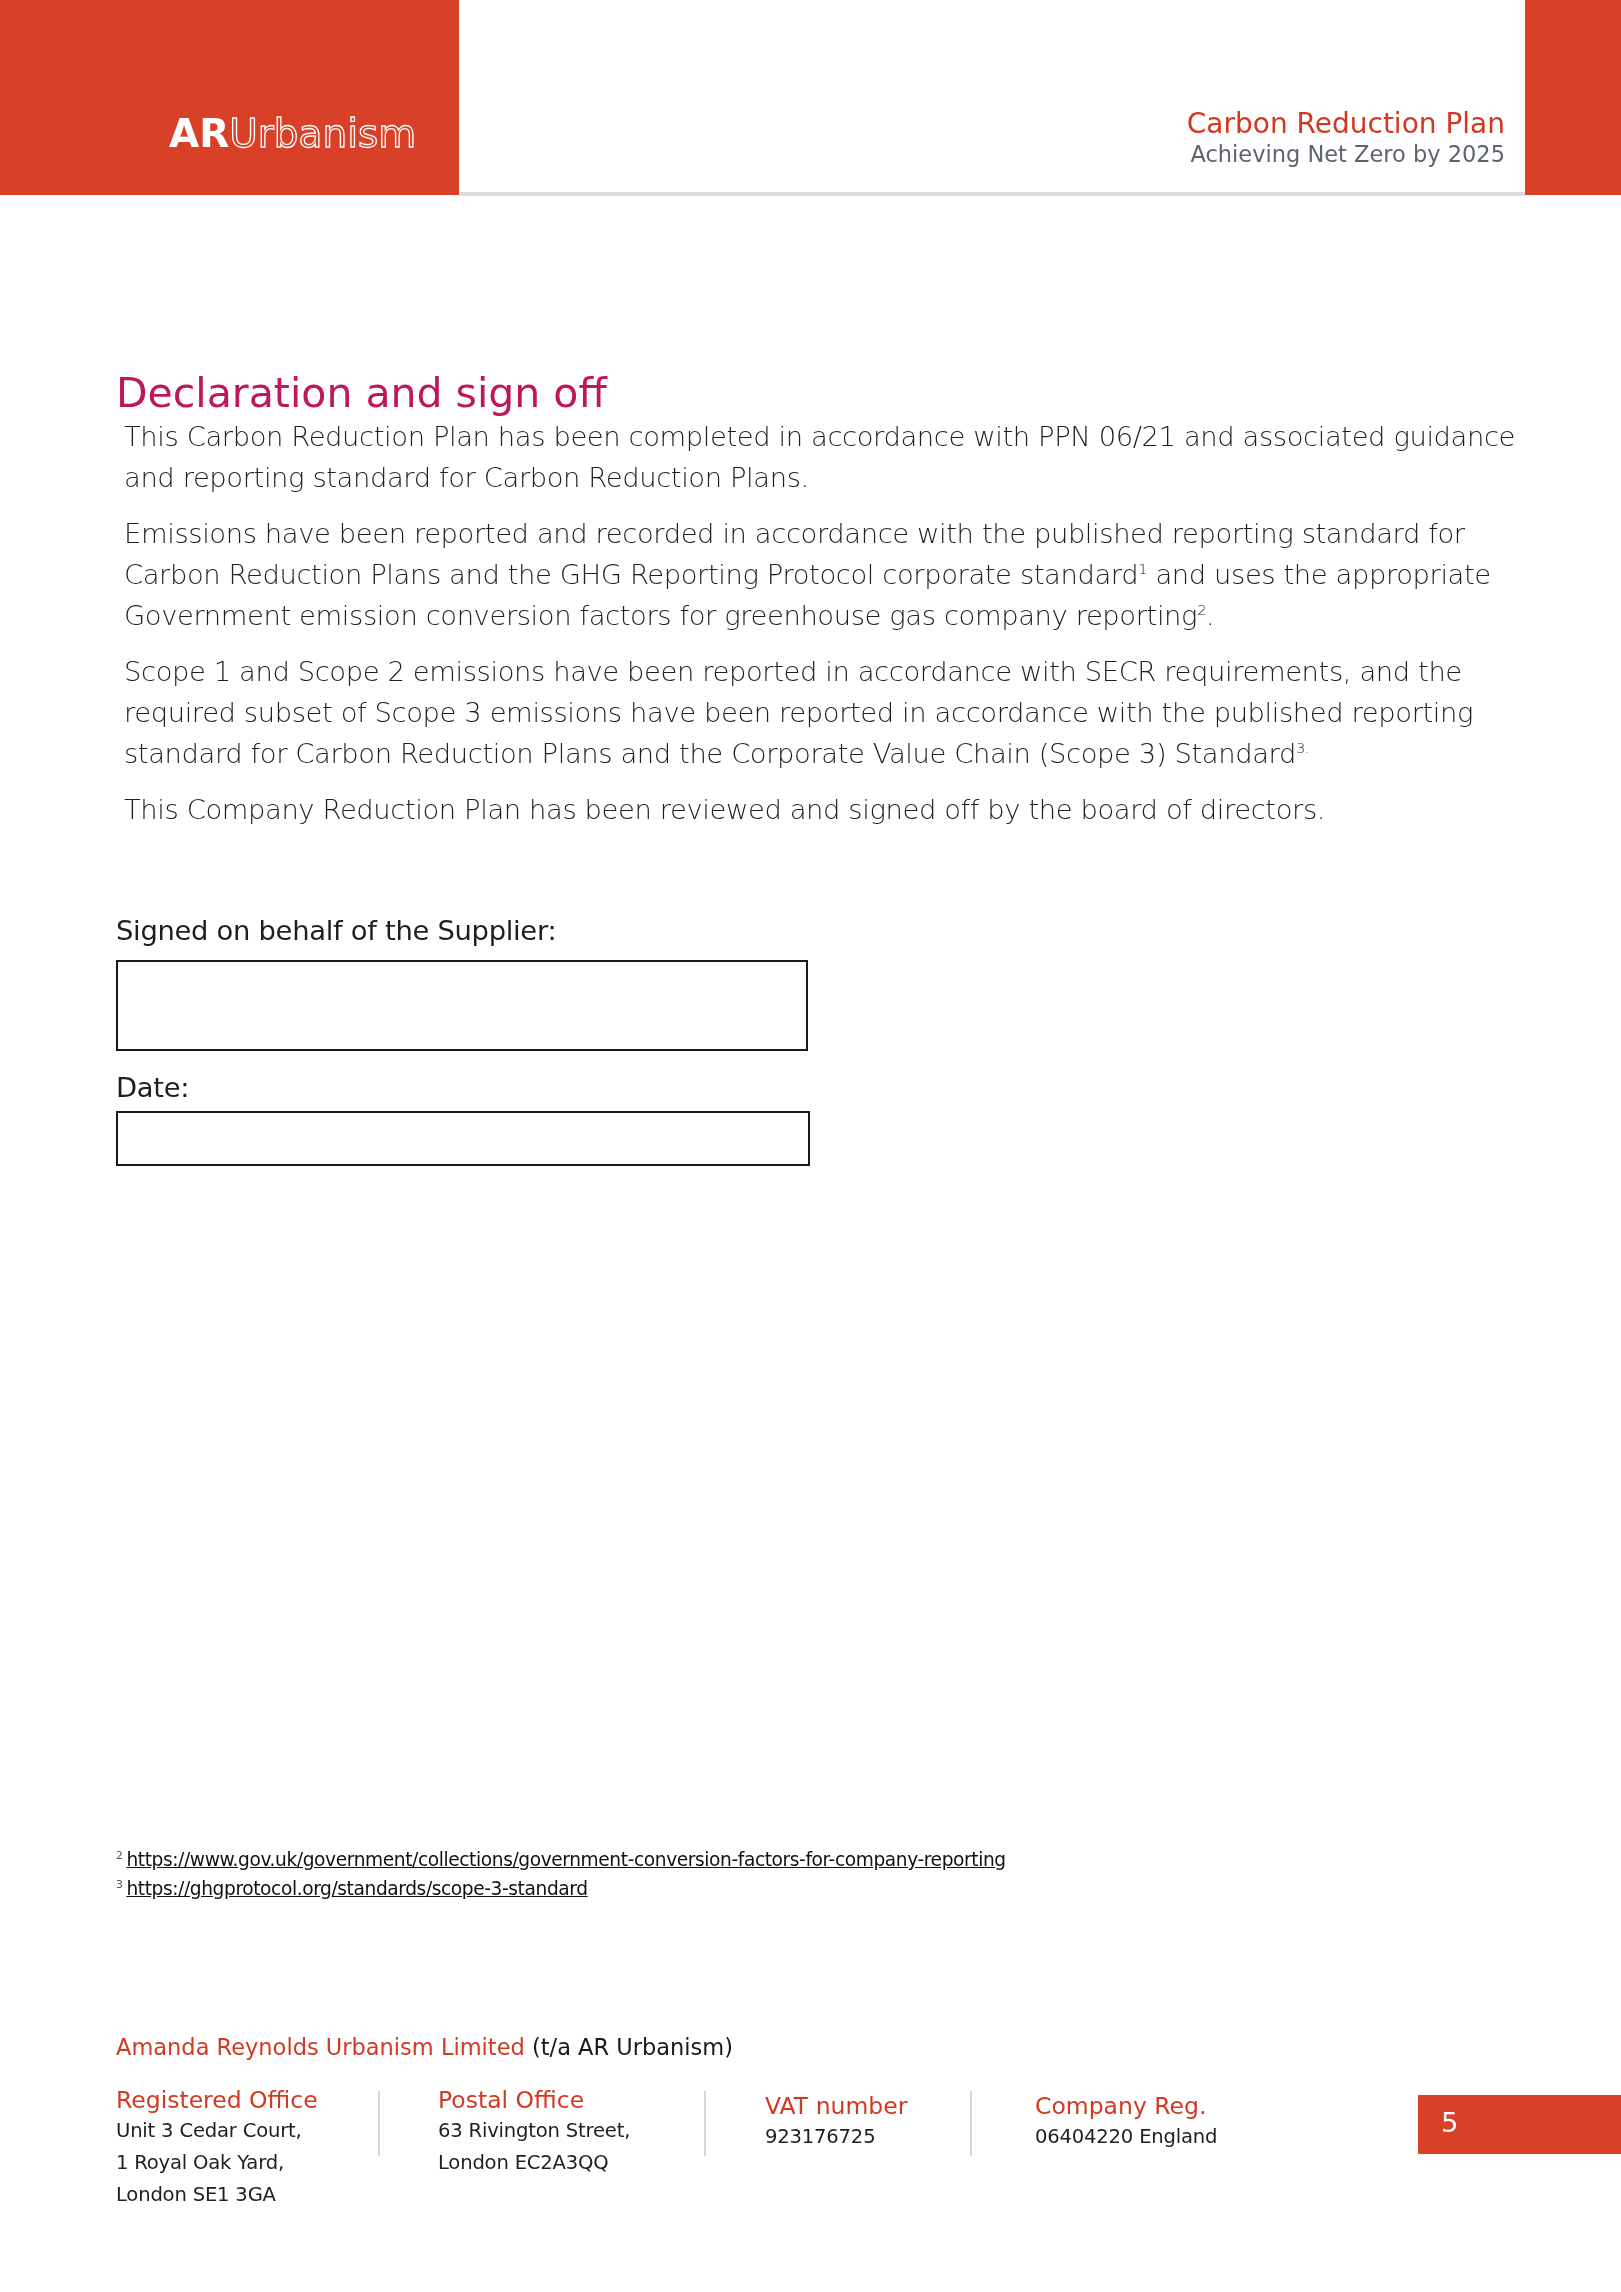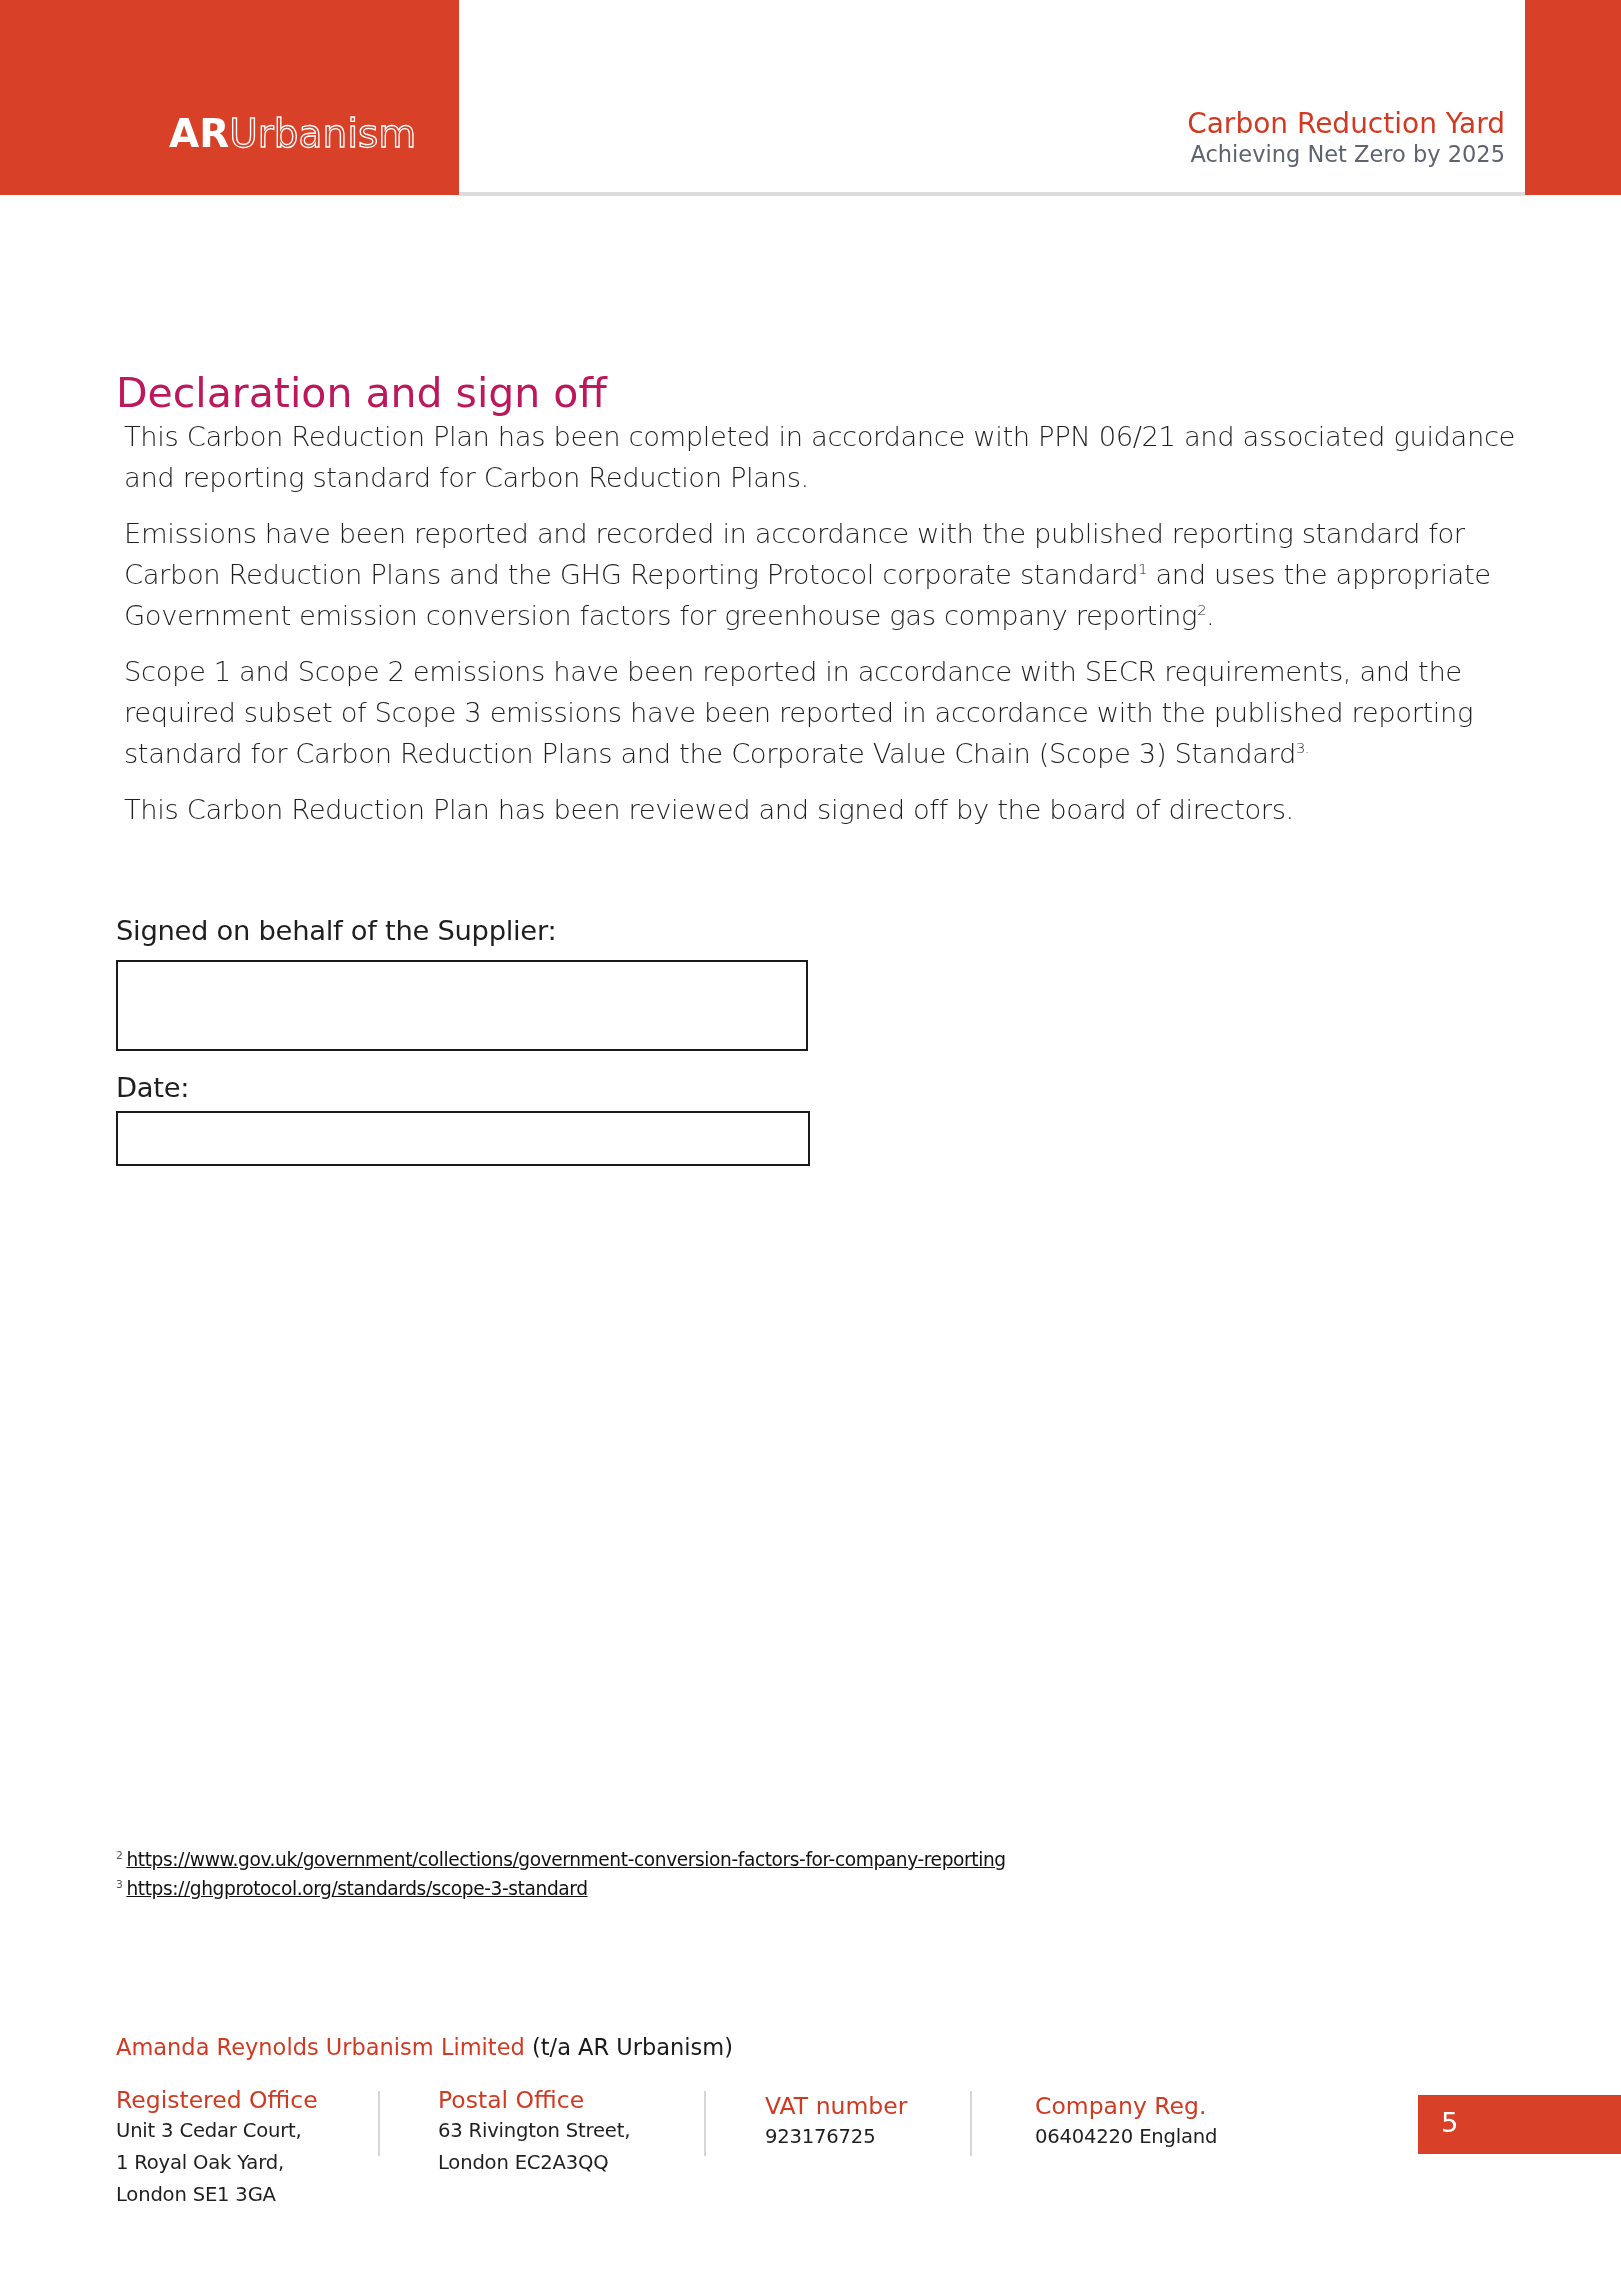--- a/index.html
+++ b/index.html
@@ -52,39 +52,39 @@
 <body>
 
 <div class="abs red-left"></div>
 <div class="abs red-right"></div>
 <div class="abs header-line"></div>
 
 <div class="abs logo">
   <span class="ar">AR</span><span class="urb">Urbanism</span>
 </div>
 
-<div class="abs hdr-title">Carbon Reduction Yard</div>
+<div class="abs hdr-title">Carbon Reduction Plan</div>
 <div class="abs hdr-sub">Achieving Net Zero by 2025</div>
 
 <h1 class="abs heading">Declaration and sign off</h1>
 
 <div class="abs body-text p1">
   <p>This Carbon Reduction Plan has been completed in accordance with PPN 06/21 and associated guidance and reporting standard for Carbon Reduction Plans.</p>
 </div>
 
 <div class="abs body-text p2">
   <p><span>Emissions have been reported and recorded in accordance with the published reporting standard for Carbon Reduction Plans and the GHG Reporting Protocol corporate standard</span><sup>1</sup><span> and uses the appropriate Government emission conversion factors for greenhouse gas company reporting</span><sup>2</sup><span>.</span></p>
 </div>
 
 <div class="abs body-text p3">
   <p><span>Scope 1 and Scope 2 emissions have been reported in accordance with SECR requirements, and the required subset of Scope 3 emissions have been reported in accordance with the published reporting standard for Carbon Reduction Plans and the Corporate Value Chain (Scope 3) Standard</span><sup>3.</sup></p>
 </div>
 
 <div class="abs body-text p4">
-  <p>This Carbon Reduction Plan has been reviewed and signed off by the board of directors.</p>
+  <p>This Company Reduction Plan has been reviewed and signed off by the board of directors.</p>
 </div>
 
 <div class="abs label lbl-sign">Signed on behalf of the Supplier:</div>
 <div class="abs box box-sign"></div>
 
 <div class="abs label lbl-date">Date:</div>
 <div class="abs box box-date"></div>
 
 <div class="abs footnotes">
   <div class="fn">

